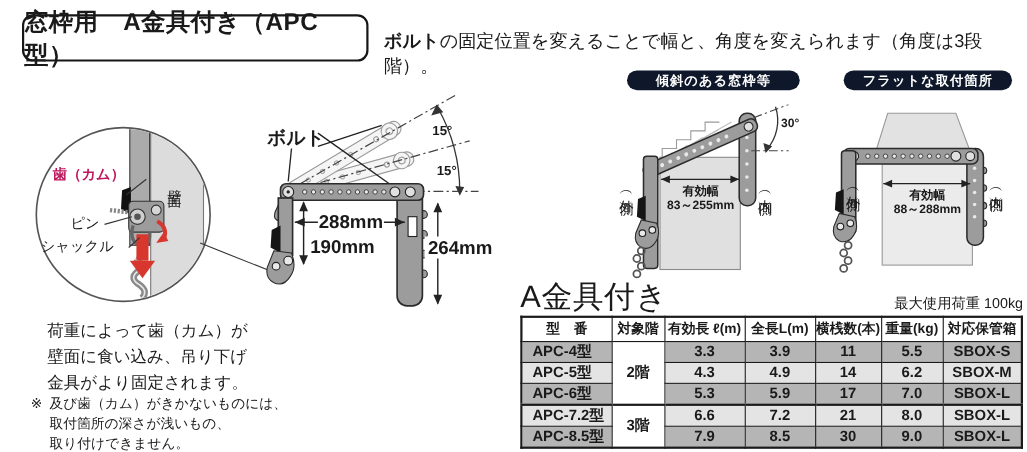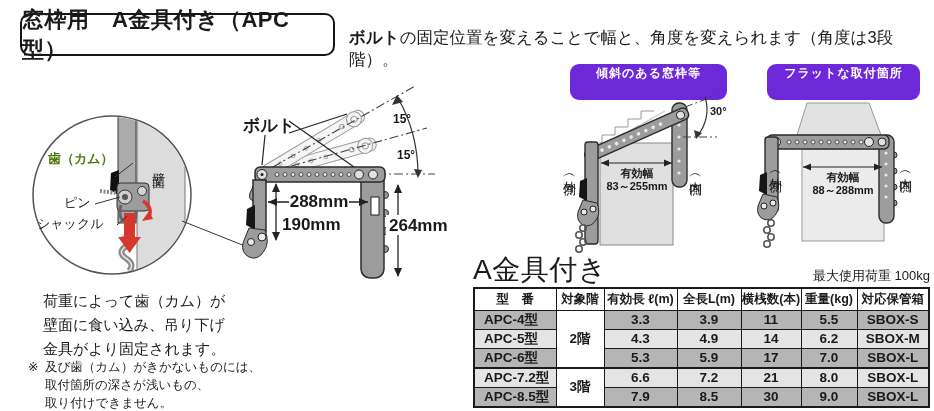--- a/index.html
+++ b/index.html
@@ -6,29 +6,29 @@
   body { font-family:"Liberation Sans","DejaVu Sans",sans-serif; background:#fff; }
   #root { position:relative; width:934px; height:411px; background:#fff; overflow:hidden; color:#1a1a1a;padding-left:48px; }
   .abs { position:absolute; }
 
   .title-box { left:20px; top:13px; width:315px; height:43px; border:2.5px solid #161616;
     border-radius:10px; display:flex; align-items:center; justify-content:center;
     font-size:22px; font-weight:bold; letter-spacing:0.5px; }
   .top-desc { left:349px; top:27px; font-size:16.5px; }
   .top-desc b { font-weight:bold; }
 
-  .badge { height:36px; line-height:18px; background:#6d28d9; color:#fff; border-radius:9px;
+  .badge { height:18px; line-height:18px; background:#0f172a; color:#fff; border-radius:9px;
     text-align:center; font-size:12px; font-weight:bold; letter-spacing:1px; top:64px; }
   .badge1 { left:570px; width:157px; }
   .badge2 { left:767px; width:153px; }
 
   .vtext { writing-mode:vertical-rl; text-orientation:mixed; font-size:13px; letter-spacing:2px; }
   .wall-label { left:149px; top:162px; font-size:13px; letter-spacing:4px; }
 
-  .cam-label { left:48px; top:150px; color:#4d7c0f; font-size:13px; font-weight:bold; }
+  .cam-label { left:48px; top:150px; color:#be185d; font-size:13px; font-weight:bold; }
   .pin-label { left:64px; top:194px; font-size:13px; }
   .shackle-label { left:37px; top:215px; font-size:13px; }
   .bolt-label { left:243px; top:114px; font-size:17px; font-weight:bold; }
 
   .caption { left:43px; top:289px; font-size:15px; line-height:24px; }
   .note { left:28px; top:358px; font-size:12.5px; line-height:18px; }
   .note-mark { position:absolute; left:0; top:0; }
   .note-body { margin-left:17px; }
 
   .series-title { left:473px; top:251px; font-size:28px; font-weight:400; letter-spacing:0.5px; }

